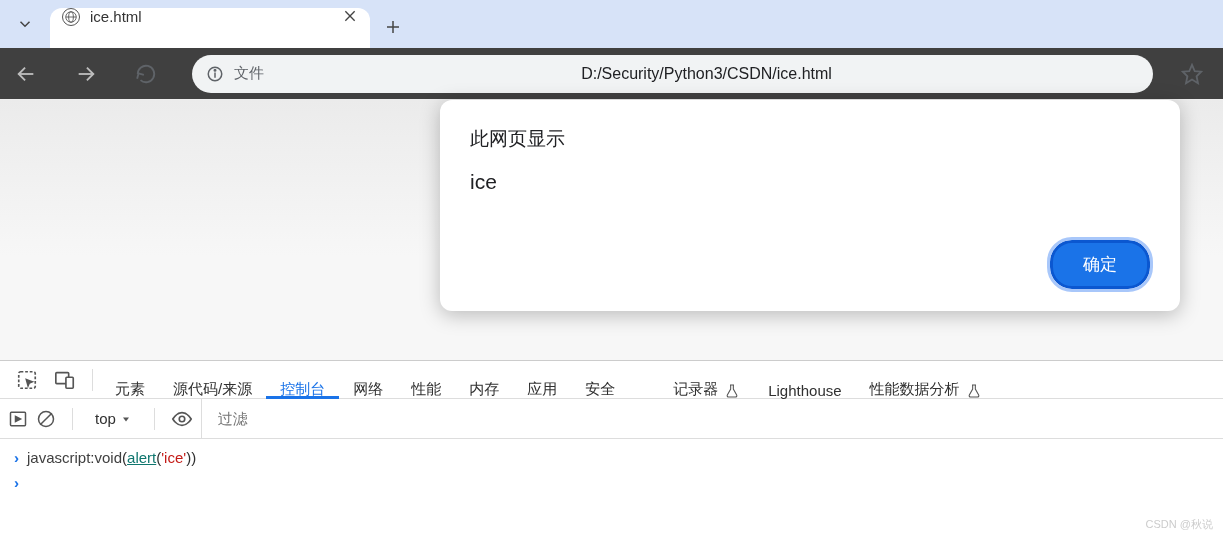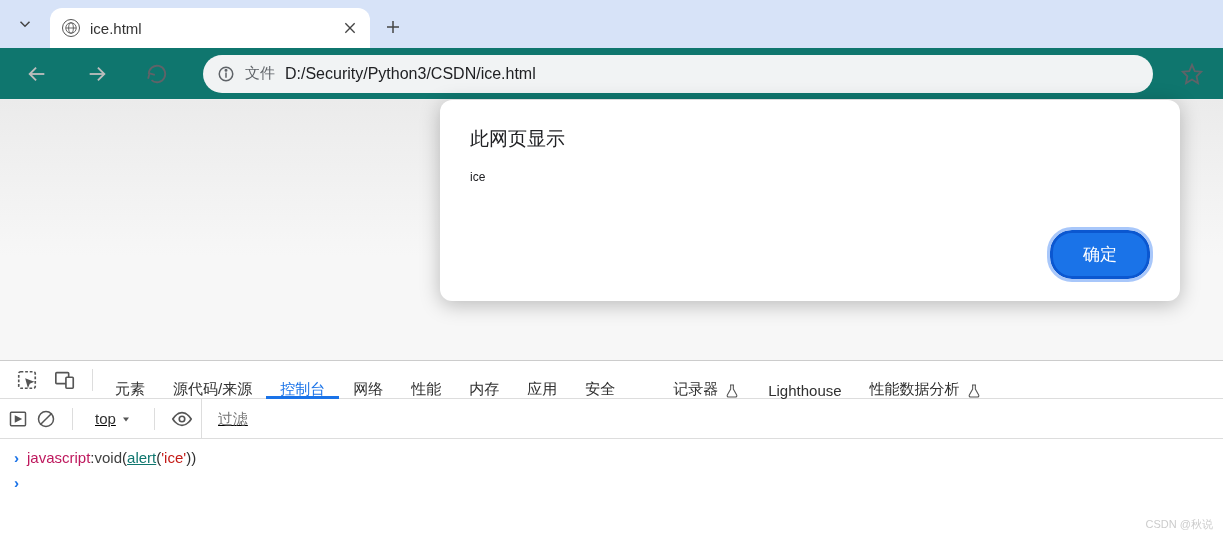--- a/index.html
+++ b/index.html
@@ -2,67 +2,67 @@
 <html><head>
 <meta charset="utf-8">
 <style>
   * { box-sizing: border-box; margin: 0; padding: 0; font-family: "Segoe UI", Arial, sans-serif; }
   body { width: 1223px; height: 538px; background: #fff; overflow: hidden; position: relative; }
 
   
   .tabstrip { height: 48px; background: #d7e3f8; display: flex; align-items: flex-end; position: relative; }
   .tab-search { width: 50px; height: 40px; display:flex; align-items:center; justify-content:center; margin-bottom:4px;}
   .chev { width:18px; height:18px; }
-  .tab { background:#fff; height:40px; width:320px; border-top-left-radius:12px; border-top-right-radius:12px; display:flex; align-items:center; padding:0 12px; gap:10px; margin-bottom:0; position:relative; }
+  .tab { background:#fff; height:40px; width:320px; border-top-left-radius:12px; border-top-right-radius:12px; display:flex; align-items:flex-start; padding:0 12px; gap:10px; margin-bottom:0; position:relative; }
   .favicon { width:18px; height:18px; border-radius:50%; border:1.5px solid #555; display:flex; align-items:center; justify-content:center; }
   .favicon svg { width:14px; height:14px; }
   .tab-title { font-size:15px; color:#333; flex:1; white-space:nowrap; overflow:hidden; text-overflow:ellipsis; }
   .tab-close { width:16px; height:16px; color:#444; cursor:pointer; }
   .newtab { width:34px; height:34px; display:flex; align-items:center; justify-content:center; margin:0 6px 4px 6px; cursor:pointer; }
   .newtab svg { width:18px; height:18px; }
 
   
-  .addrbar { height:52px; background:#0f766e; display:flex; align-items:center; padding:0 20px 0 17px; gap:20px; border-bottom:1px solid #eee; }
+  .addrbar { height:52px; background:#404040; display:flex; align-items:center; padding:0 20px 0 6px; gap:20px; border-bottom:1px solid #eee; }
   .navbtn { width:40px; height:40px; display:flex; align-items:center; justify-content:center; color:#5f6368; cursor:pointer; border-radius:50%; }
   .navbtn.disabled { color:#bdbdbd; }
   .omnibox { flex:1; height:38px; background:#f1f3f4; border-radius:19px; display:flex; align-items:center; padding:0 14px; gap:10px; margin-left:6px; }
   .info-icon { width:18px; height:18px; color:#5f6368; }
   .file-label { color:#5f6368; font-size:15px; }
-  .url { color:#202124; font-size:16px; flex:1; }
+  .url { color:#202124; font-size:16px; flex:1;text-align:center; }
   .star { width:22px; height:22px; color:#5f6368; cursor:pointer; margin-left:8px; }
 
   
   .viewport { height:260px; background: linear-gradient(to bottom, #ebebeb 0%, #f7f7f7 60%); position:relative; }
 
   
   .dialog { position:absolute; top:0; left:440px; width:740px; background:#fff; border-radius:12px; box-shadow:0 4px 20px rgba(0,0,0,0.25); padding:26px 30px 22px 30px; }
   .dlg-title { font-size:19px; color:#202124; margin-bottom:18px; }
-  .dlg-msg { font-size:12px; color:#202124; margin-bottom:46px; }
+  .dlg-msg { font-size:21px; color:#202124; margin-bottom:46px; }
   .dlg-actions { display:flex; justify-content:flex-end; }
   .ok-btn { background:#1a73e8; color:#fff; border:3px solid #0b57d0; outline:3px solid #a8c7fa; border-radius:22px; padding:10px 30px; font-size:17px; cursor:pointer;text-align:right; }
 
   
   .devtools { border-top:1px solid #ccc; position:absolute; left:0; right:0; bottom:0; height:178px; background:#fff; }
   .dt-tabs { height:38px; border-bottom:1px solid #ddd; display:flex; align-items:center; padding:0 8px; gap:0; }
   .dt-icon { width:22px; height:22px; margin:0 8px; color:#555; cursor:pointer; }
   .dt-sep { width:1px; height:22px; background:#ddd; margin:0 8px; }
   .dt-tab { padding:0 14px; height:38px; display:flex; align-items:flex-end; font-size:15px; color:#303030; cursor:pointer; gap:6px; white-space:nowrap; }
   .dt-tab.active { color:#1a73e8; box-shadow: inset 0 -3px 0 #1a73e8; }
   .flask { width:16px; height:16px; }
-  .dt-tools { height:40px; border-bottom:1px solid #ddd; display:flex; align-items:center; padding:0 8px; gap:8px;text-decoration:underline; }
+  .dt-tools { height:40px; border-bottom:1px solid #ddd; display:flex; align-items:center; padding:0 8px; gap:8px; }
   .play-box { width:20px; height:20px; color:#555; cursor:pointer; }
   .nosym { width:20px; height:20px; color:#555; cursor:pointer; }
   .ctx-sel { font-size:15px; color:#303030; cursor:pointer; display:flex; align-items:center; gap:4px; padding:0 6px; }
   .eye { width:22px; height:22px; color:#555; cursor:pointer; }
   .filter-input { border:none; outline:none; font-size:15px; color:#0f766e; flex:1; padding:4px 6px; height:28px; }
   .filter-wrap { border-left:1px solid #ddd; height:100%; display:flex; align-items:center; padding-left:10px; flex:1;}
   .console-body { padding:6px 14px; font-family: Menlo, Consolas, monospace; font-size:15px; }
   .line { display:flex; align-items:flex-start; gap:8px; padding:4px 0; }
   .caret { color:#1a73e8; font-weight:bold; }
-  .tok-js { color:#be185d; }
+  .tok-js { color:#404040; }
   .tok-kw { color:#404040; }
   .tok-fn { color:#0f766e;text-decoration:underline; }
   .tok-str { color:#c41a16; }
   .paren { color:#303030; }
 
   .watermark { position:absolute; right:10px; bottom:6px; font-size:11px; color:#ccc; }
 </style>
 </head>
 <body>
 

